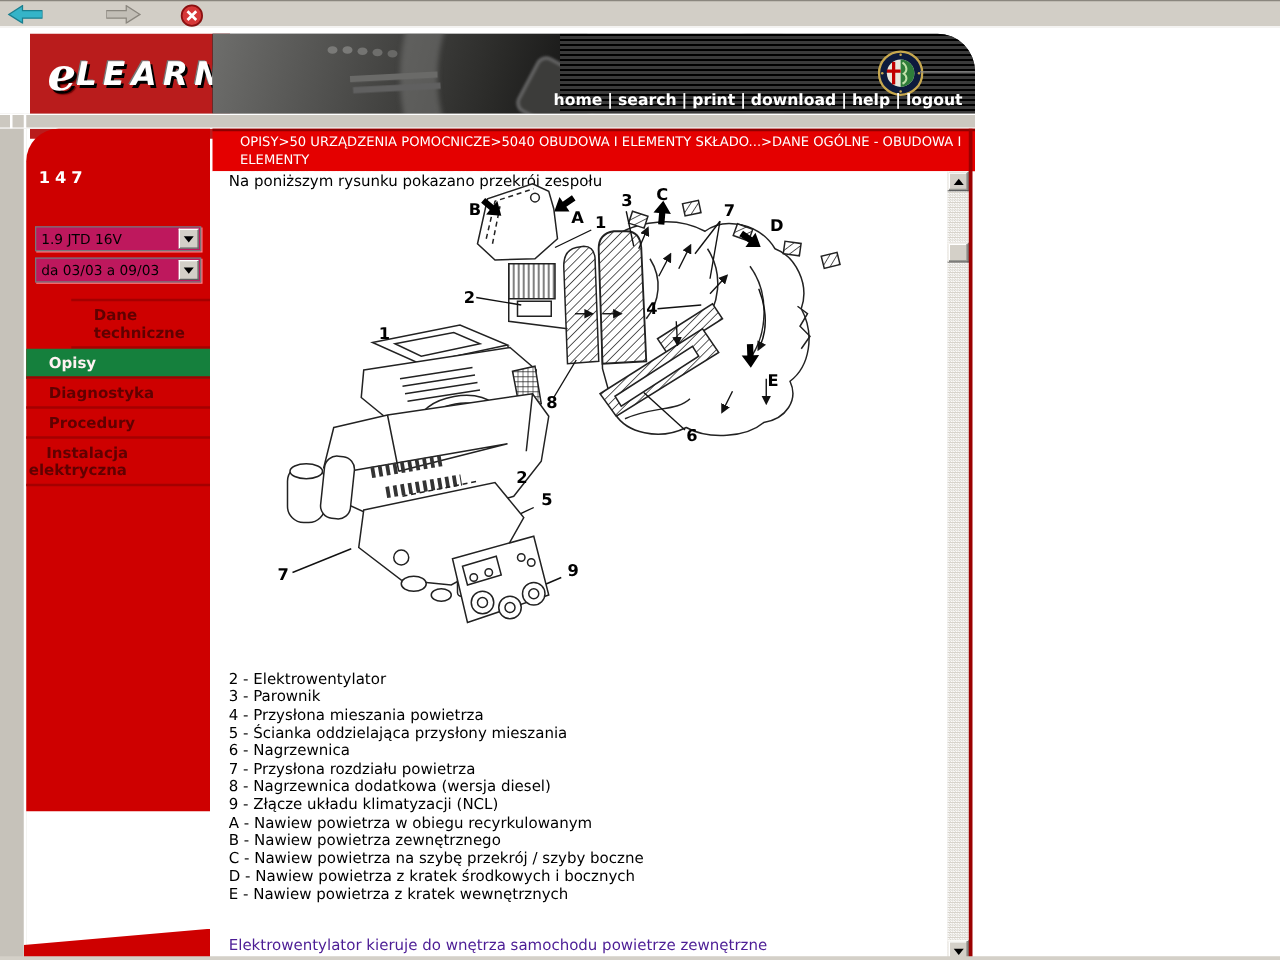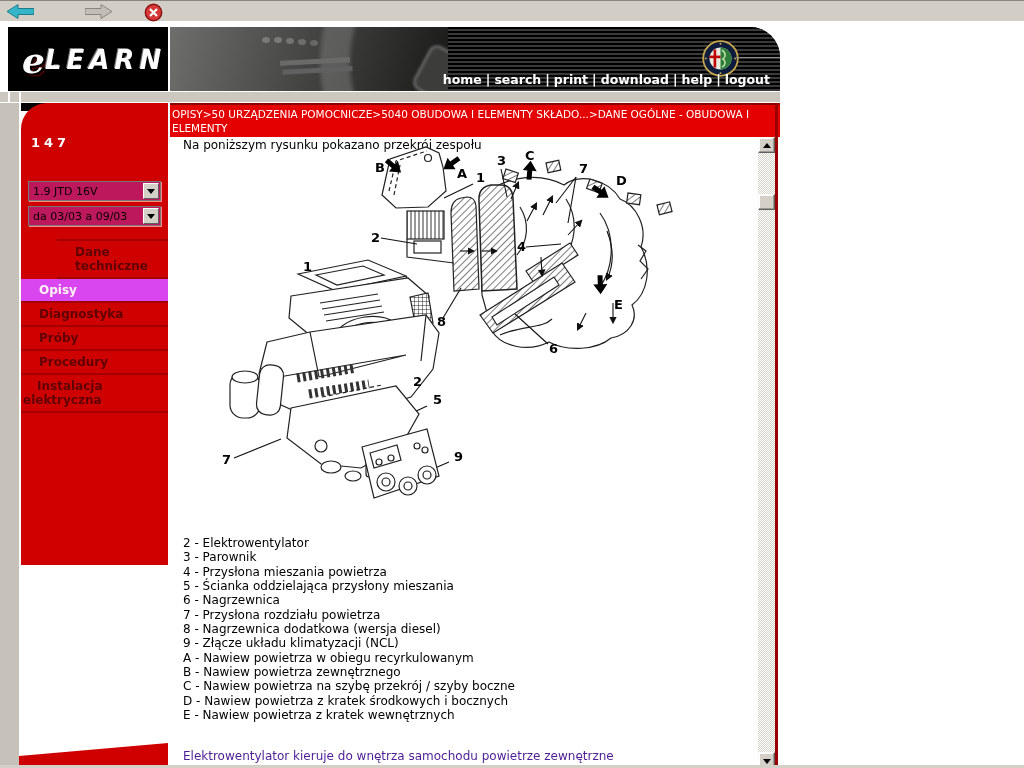--- a/index.html
+++ b/index.html
@@ -8,21 +8,21 @@
 
   
   .chrome-bar{position:absolute;left:0;top:0;width:1024px;height:22px;background:#d2cec6;
     border-top:1px solid #8a867e;border-bottom:1px solid #fff;box-sizing:border-box;}
   .nav-ico{position:absolute;top:3px;display:inline-block;}
   .nav-ico.back{left:6px;}
   .nav-ico.fwd{left:85px;}
   .nav-ico.stop{left:144px;top:2px;}
 
   
-  .logo-box{position:absolute;left:8px;top:27px;width:160px;height:84px;background:#000000;overflow:hidden;}
+  .logo-box{position:absolute;left:24px;top:27px;width:160px;height:84px;background:#b91c1c;overflow:hidden;}
   .logo-inner{position:absolute;left:14px;top:12px;white-space:nowrap;}
   .logo-e{font-family:"DejaVu Serif","Liberation Serif",serif;font-style:italic;font-weight:bold;
     font-size:36px;color:#fff;text-shadow:2px 2px 0 #000,3px 3px 1px #660000;}
   .logo-rest{font-style:italic;font-weight:bold;font-size:26px;letter-spacing:5px;color:#fff;
     text-shadow:2px 2px 0 #000,-1px -1px 0 #777;vertical-align:4px;}
 
   
   .banner{position:absolute;left:170px;top:27px;width:610px;height:64px;background:#101010;
     border-top-right-radius:30px;overflow:hidden;}
   .banner-photo{position:absolute;left:0;top:0;width:300px;height:64px;
@@ -43,41 +43,41 @@
   .topnav .lnk{cursor:pointer;}
   .topnav .sep{padding:0 4px;font-weight:bold;}
 
   
   .gray-strip{position:absolute;left:0;top:91px;width:780px;height:12px;background:#ccc8c0;
     border-top:1px solid #fff;border-bottom:1px solid #fff;box-sizing:border-box;}
   .strip-cut1{position:absolute;left:8px;top:91px;width:2px;height:12px;background:#fff;}
   .strip-cut2{position:absolute;left:19px;top:91px;width:2px;height:12px;background:#fff;}
   .breadcrumb{position:absolute;left:170px;top:103px;width:610px;height:34px;background:#e40000;
     border-top:2px solid #8e0000;box-sizing:border-box;color:#fff;font-size:10.5px;
-    padding:2px 0 0 2px;line-height:14px;}
+    padding:2px 0 0 22px;line-height:14px;}
 
   
   .side-gutter{position:absolute;left:0;top:103px;width:19px;height:665px;background:#c6c2ba;
     border-right:2px solid #fff;box-sizing:content-box;}
-  .sidebar{position:absolute;left:21px;top:103px;width:147px;height:462px;background:#ce0000;
+  .sidebar{position:absolute;left:21px;top:103px;width:147px;height:546px;background:#ce0000;
     border-top-left-radius:26px;}
   .model{position:absolute;top:32px;left:10px;color:#fff;font-weight:bold;font-size:13px;letter-spacing:4px;}
   .select{position:absolute;left:7px;width:133px;height:20px;background:#be185d;border:1px solid #777;
     box-sizing:border-box;box-shadow:1px 1px 0 #ff8a8a;}
   .select .sel-text{position:absolute;left:4px;top:3px;font-size:11px;color:#000;white-space:nowrap;}
   .select .sel-btn{position:absolute;right:1px;top:1px;width:16px;height:16px;background:#d4d0c8;
     border:1px solid;border-color:#fff #5f5f5f #5f5f5f #fff;box-sizing:border-box;}
   .select .sel-btn i{position:absolute;left:3px;top:5px;width:0;height:0;
     border-left:4px solid transparent;border-right:4px solid transparent;border-top:5px solid #000;}
   .select.s1{top:78px;} .select.s2{top:103px;}
   .menu{position:absolute;top:136px;left:0;right:0;}
   .menu-item{border-bottom:2px solid #a40000;padding:4px 4px 4px 18px;font-size:12px;font-weight:bold;
     color:#600000;line-height:14px;cursor:pointer;}
   .menu-item:first-child{border-top:2px solid #a40000;margin-left:36px;}
-  .menu-item.active{background:#d946ef;color:#fff2f2;}
+  .menu-item.active{background:#15803d;color:#fff2f2;}
   .menu-item.wrap{padding-left:2px;text-indent:14px;}
   .side-wedge{position:absolute;left:19px;top:743px;width:149px;height:25px;background:#ce0000;
     clip-path:polygon(0% 52%,100% 0%,100% 100%,0% 100%);}
 
   
   .content{position:absolute;left:170px;top:137px;width:588px;height:628px;background:#fff;overflow:hidden;}
   .intro{position:absolute;left:13px;top:1px;font-size:12px;color:#000;}
   .diagram{position:absolute;left:0;top:8px;}
   .legend{position:absolute;left:13px;top:399px;font-size:12px;color:#000;line-height:14.35px;white-space:nowrap;}
   .footer-text{position:absolute;left:13px;top:612px;font-size:12px;color:#4c1d95;white-space:nowrap;}
@@ -177,21 +177,20 @@
     <div class="select s2">
       <span class="sel-text">da 03/03 a 09/03</span>
       <span class="sel-btn">
           <i></i>
         </span>
     </div>
     <div class="menu">
       <div class="menu-item">Dane techniczne</div>
       <div class="menu-item active">Opisy</div>
       <div class="menu-item">Diagnostyka</div>
-      <div class="menu-item">Próby</div>
       <div class="menu-item">Procedury</div>
       <div class="menu-item wrap">Instalacja elektryczna</div>
     </div>
   </div>
   <div class="side-wedge"></div>
 
   <div class="content">
     <div class="intro">Na poniższym rysunku pokazano przekrój zespołu</div>
 
     <svg class="diagram" width="560" height="392" viewBox="0 0 560 392">

